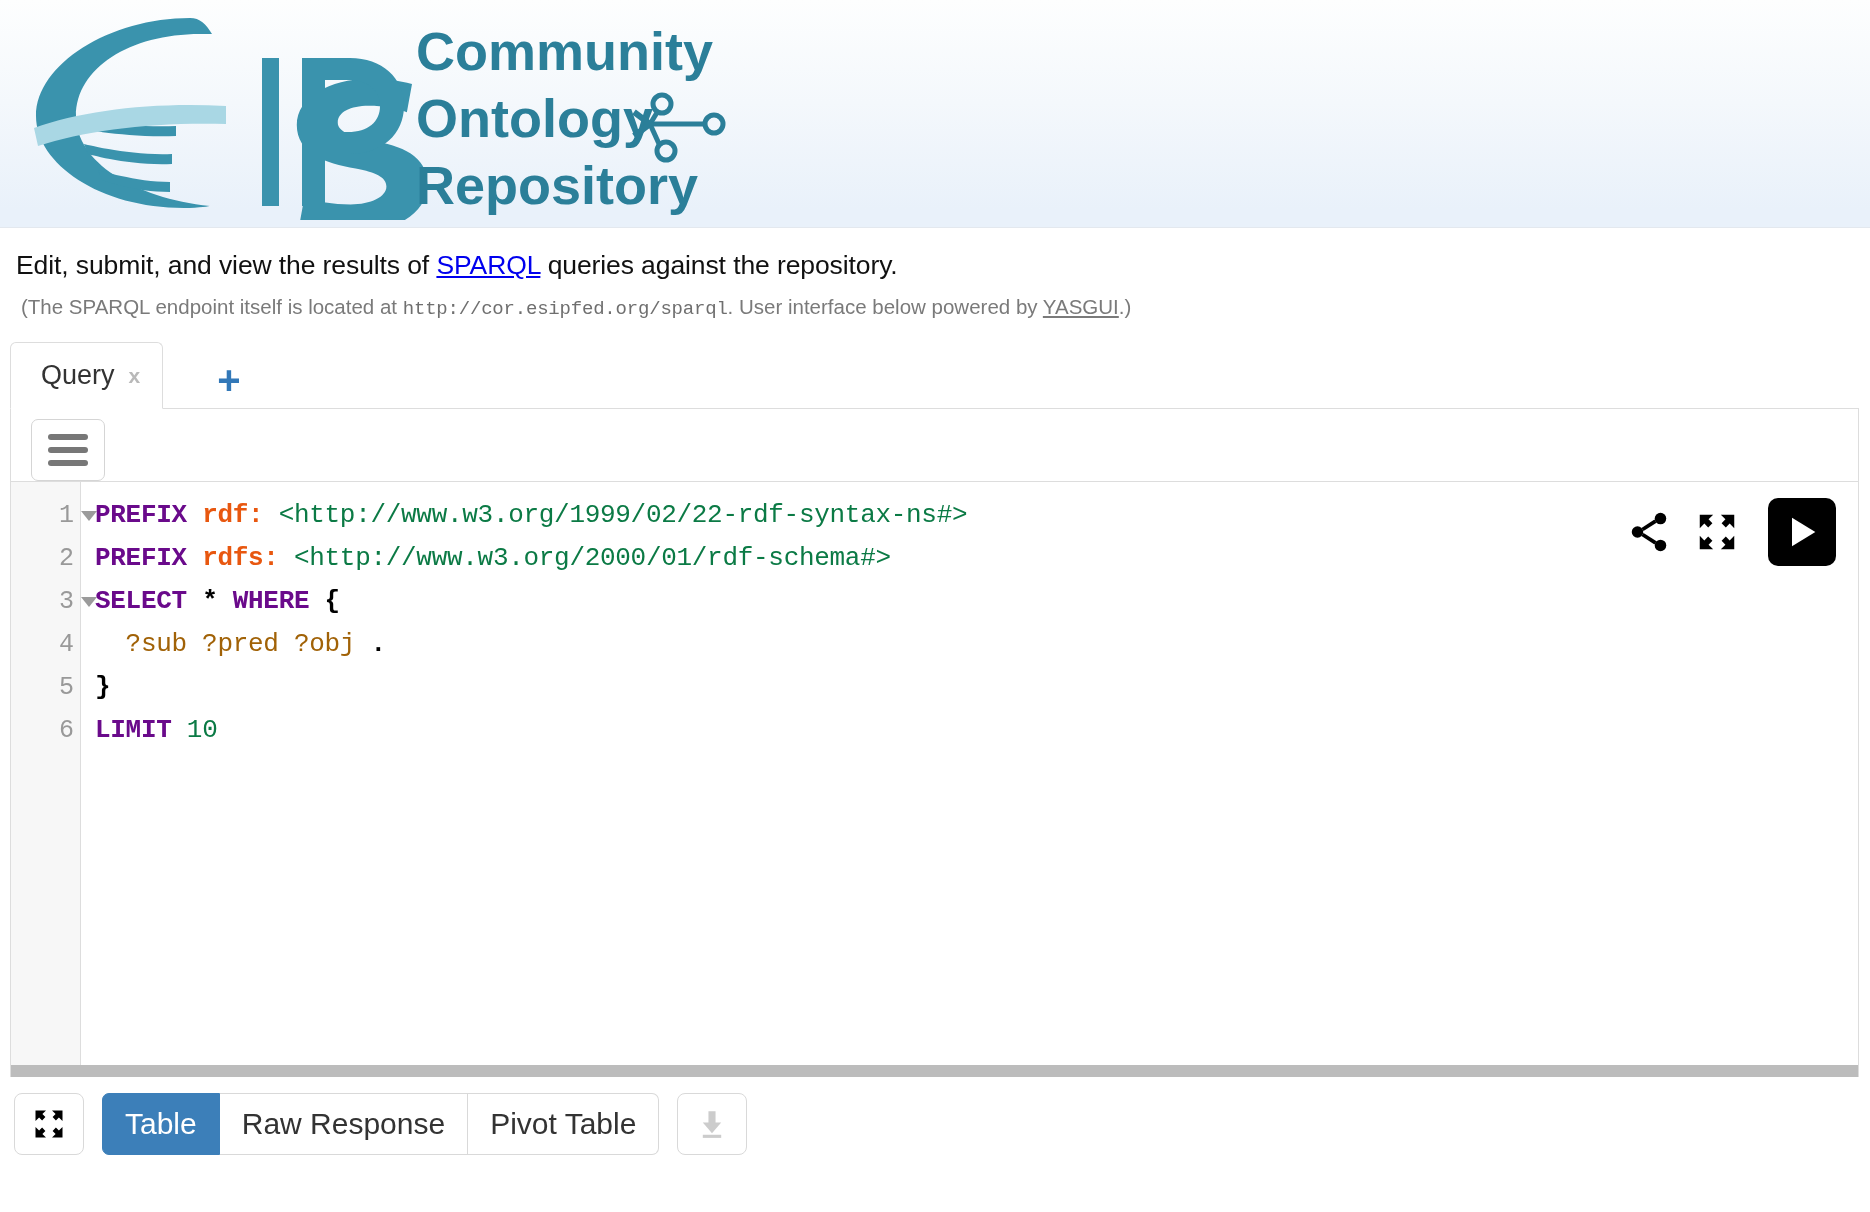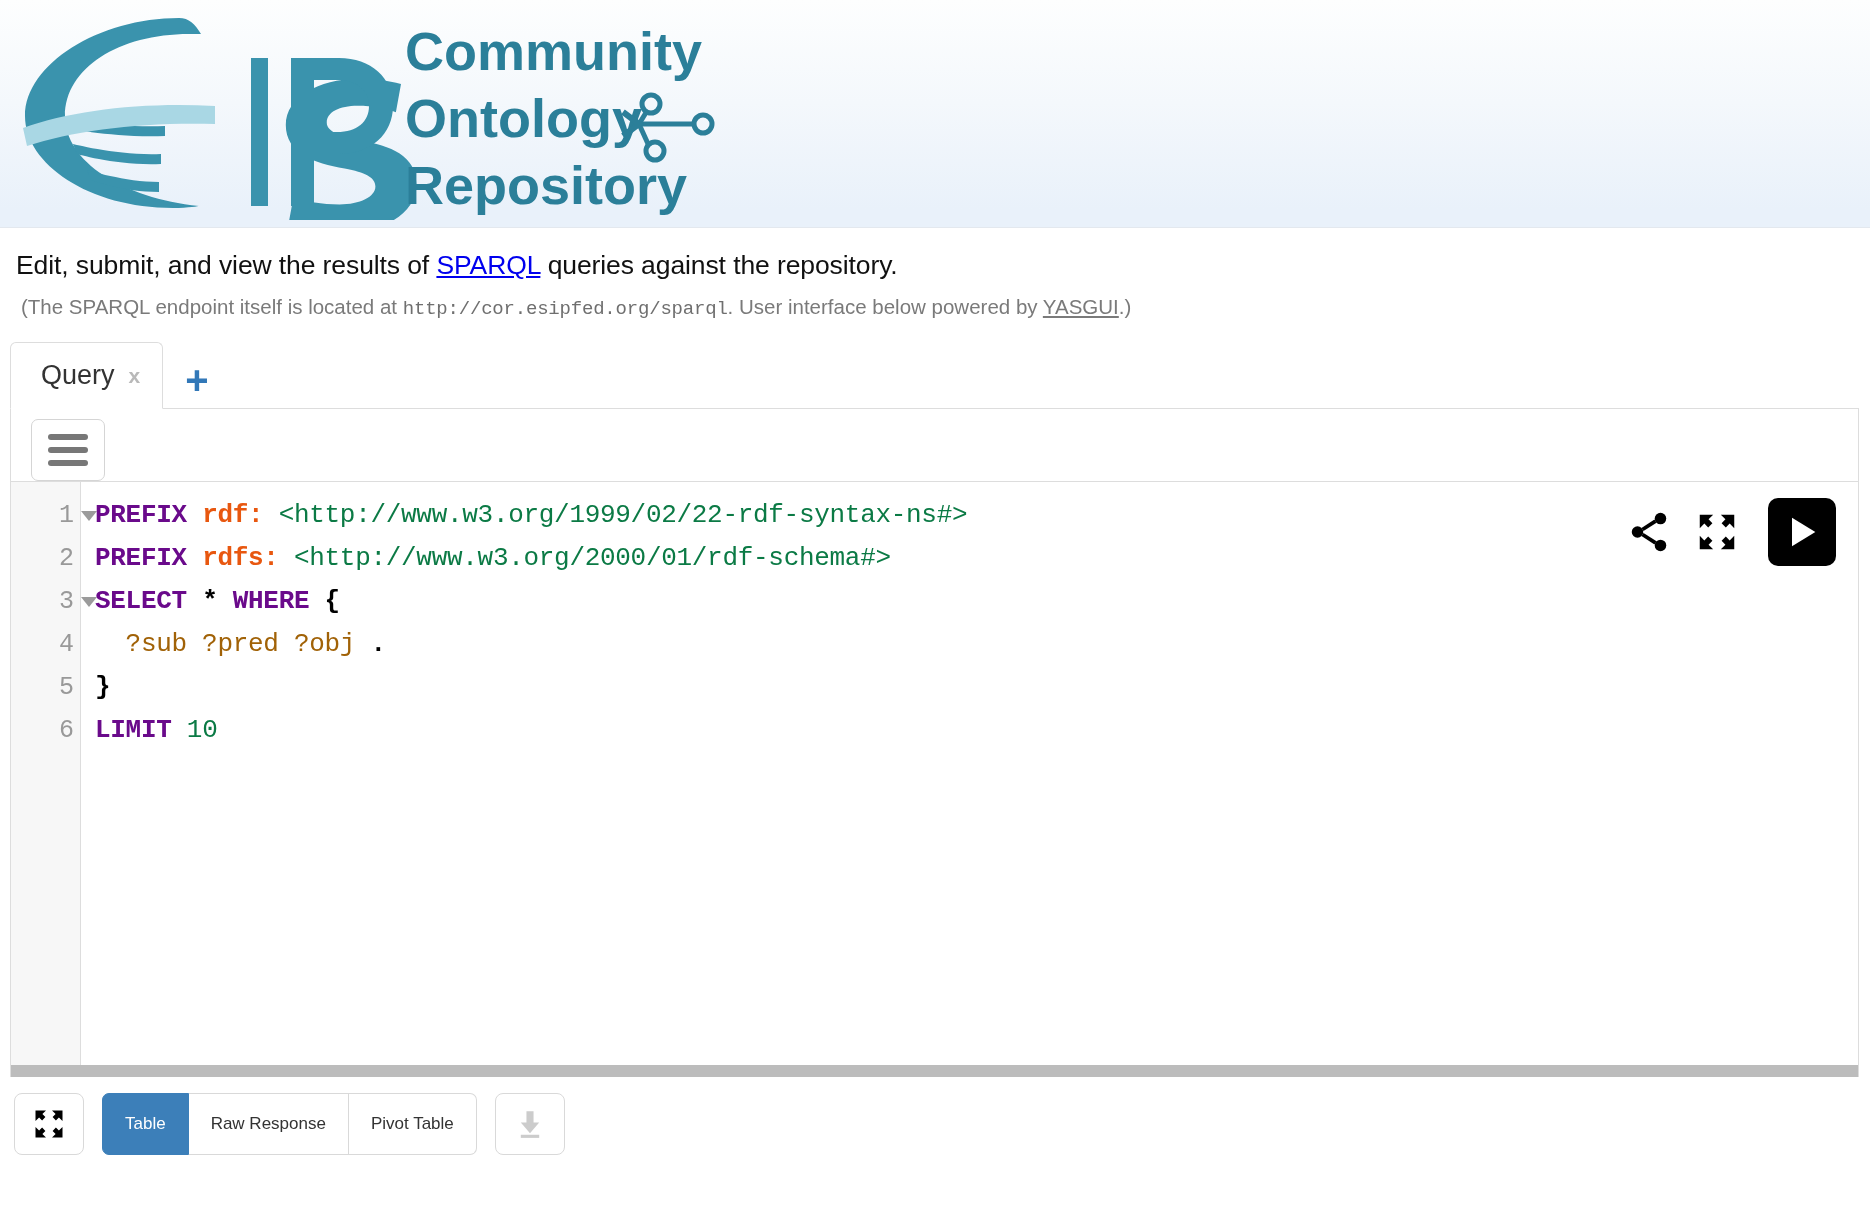--- a/index.html
+++ b/index.html
@@ -15,21 +15,21 @@
   .banner {
     position: relative;
     width: 1870px;
     height: 228px;
     background: linear-gradient(to bottom, #fdfefe 0%, #f4f8fc 45%, #e9f1fa 92%, #e9f1fa 100%);
     border-bottom: 1px solid #e3e8ee;
     overflow: hidden;
   }
   .logo-wrap {
     position: absolute;
-    left: 3px; top: 6px;
+    left: 14px; top: 6px;
     width: 720px; height: 214px;
   }
   .logo-svg { display: block; }
 
   
   .intro {
     margin: 0;
     padding: 22px 0 0 16px;
     font-size: 26.5px;
     line-height: 1.18;
@@ -61,20 +61,21 @@
 
   
   .tabbar {
     position: relative;
     margin: 20px 0 0 10px;
     height: 68px;
     width: 1849px;
     border-bottom: 1px solid #dddddd;
     display: flex;
     align-items: flex-end;
+    gap: 32px;
   }
   .tab {
     height: 67px;
     margin-bottom: -1px;
     padding: 0 22px 0 30px;
     display: flex;
     align-items: center;
     gap: 14px;
     background: #ffffff;
     border: 1px solid #dddddd;
@@ -230,21 +231,21 @@
     display: flex; align-items: center; justify-content: center;
     cursor: pointer;
   }
   .btn-group { display: flex; }
   .grp-btn {
     height: 62px;
     padding: 0 22px;
     background: #ffffff;
     border: 1px solid #d9d9d9;
     border-left-width: 0;
-    font-size: 17px;
+    font-size: 30px;
     color: #333333;
     display: flex; align-items: center; justify-content: center;
     cursor: pointer;
     font-family: "Liberation Sans", sans-serif;
   }
   .grp-btn:first-child {
     border-left-width: 1px;
     border-radius: 7px 0 0 7px;
   }
   .grp-btn:last-child { border-radius: 0 7px 7px 0; }

